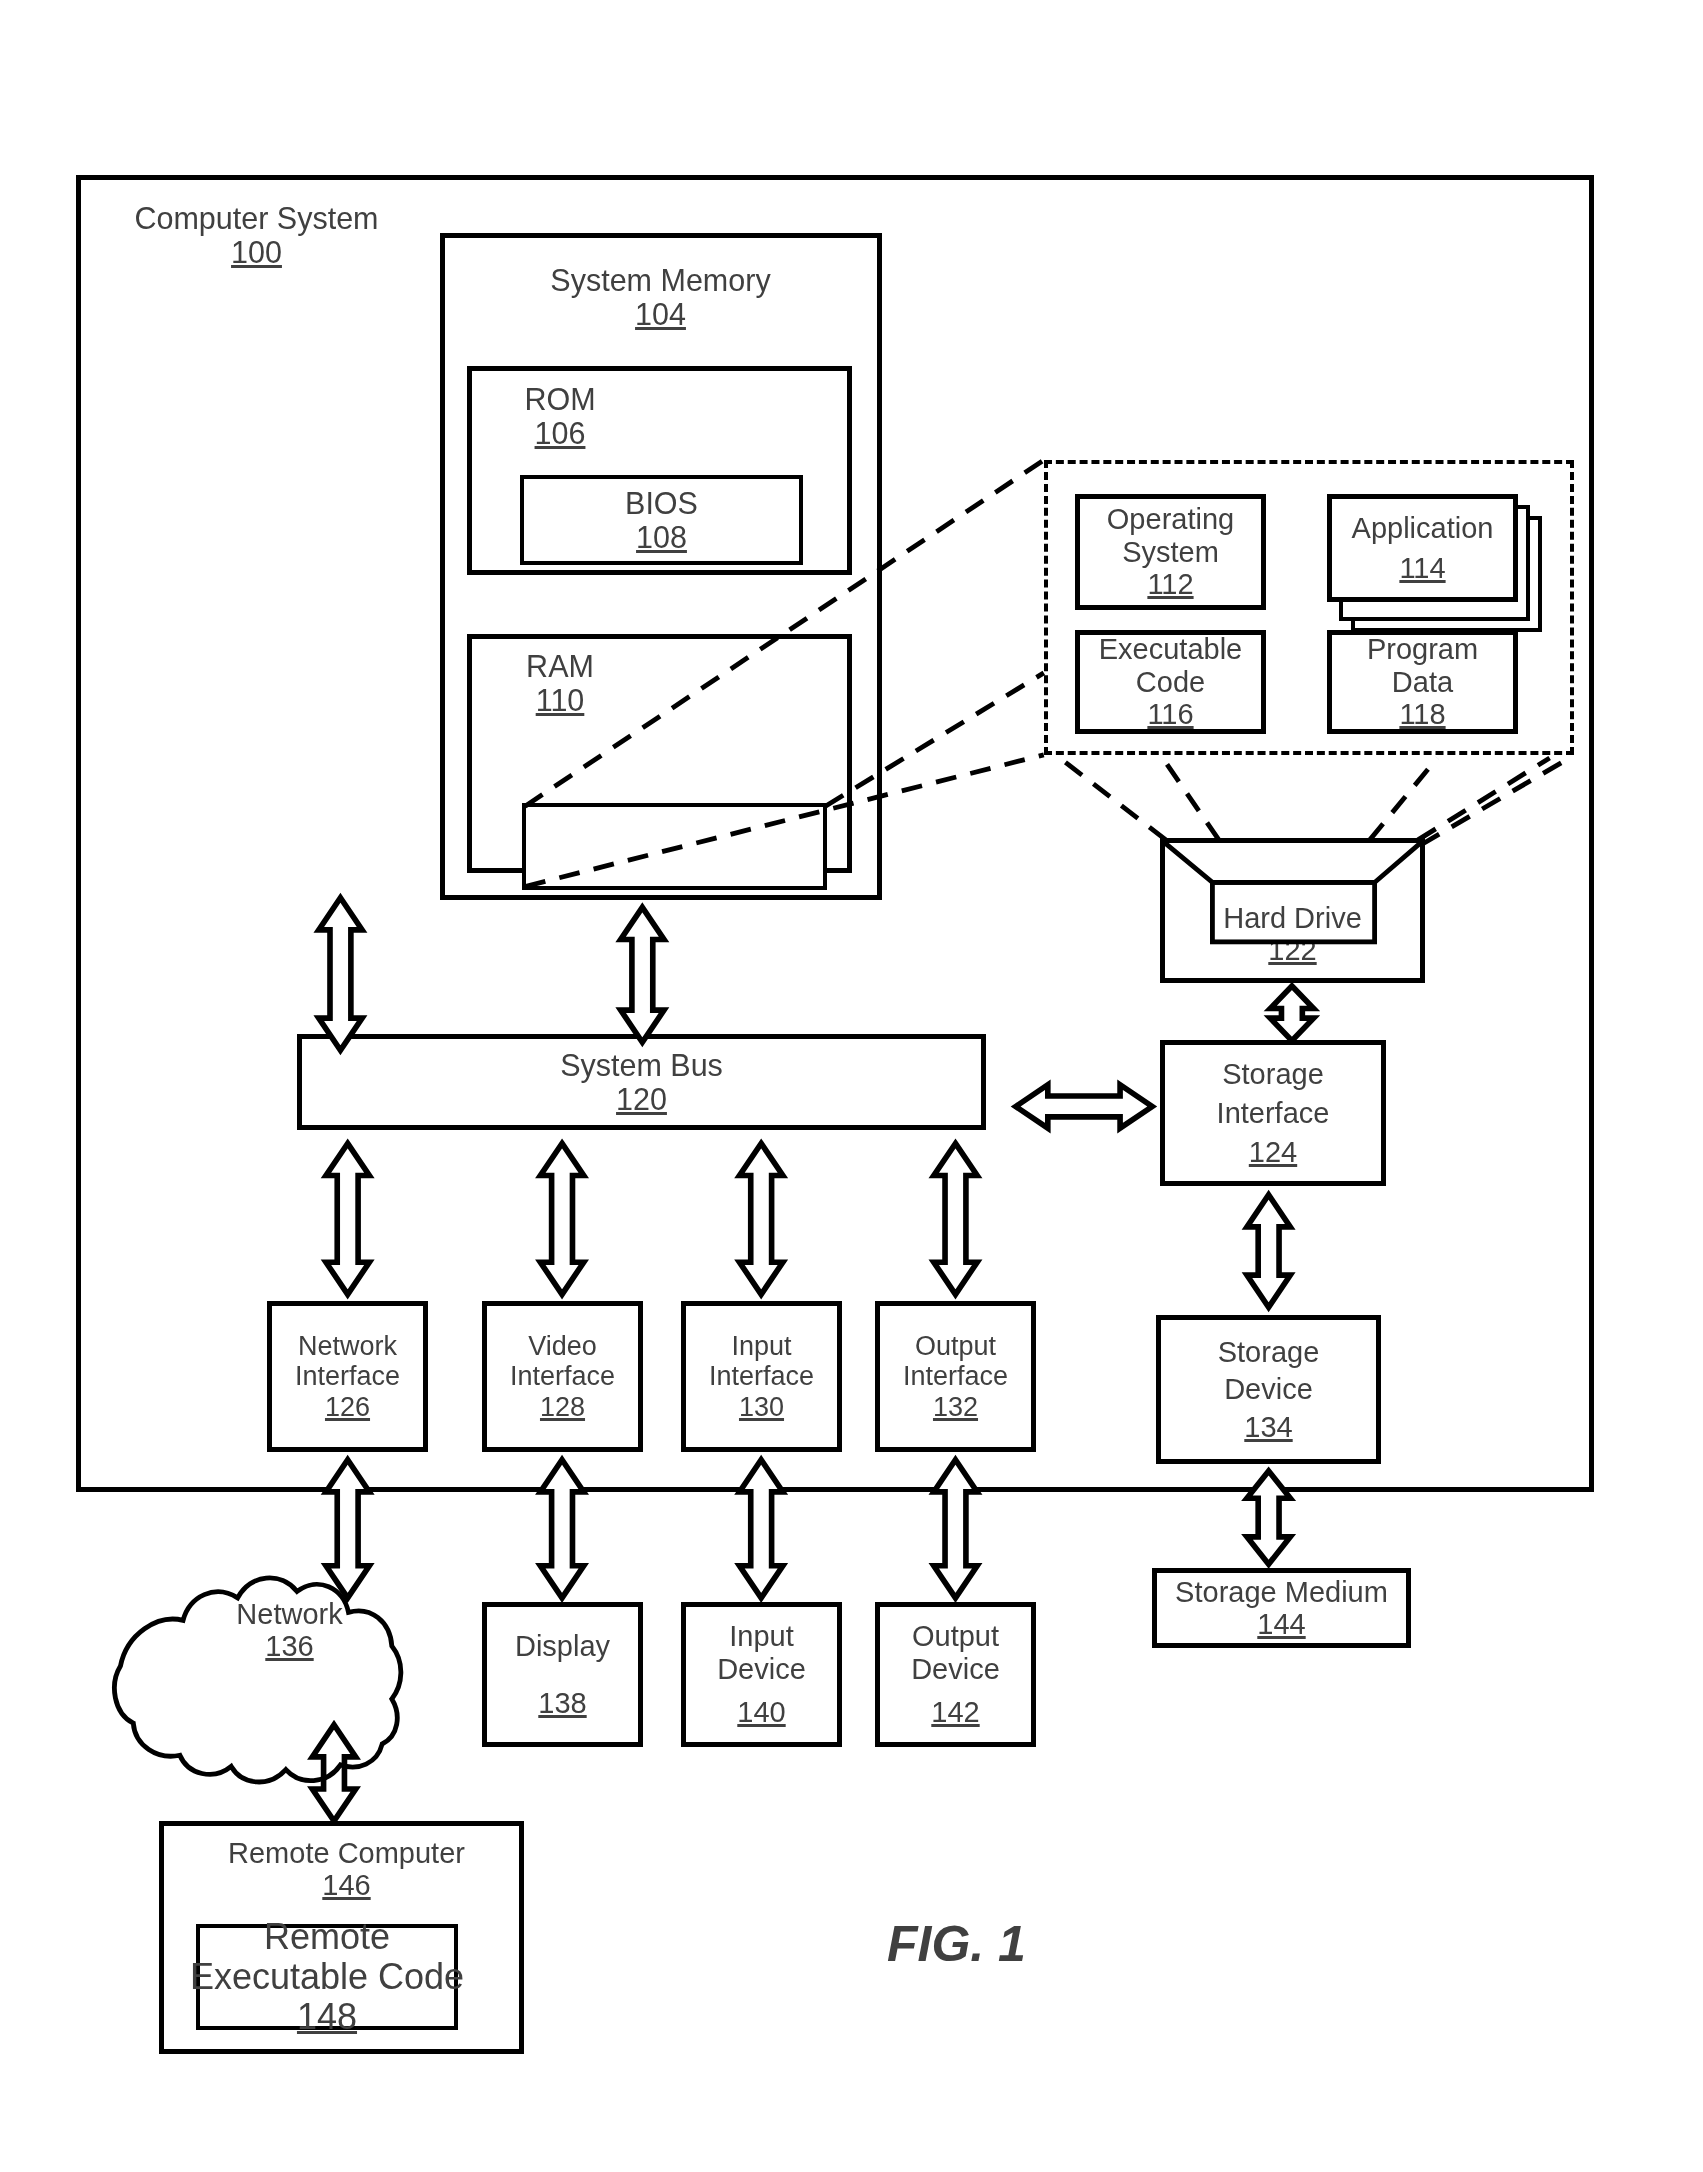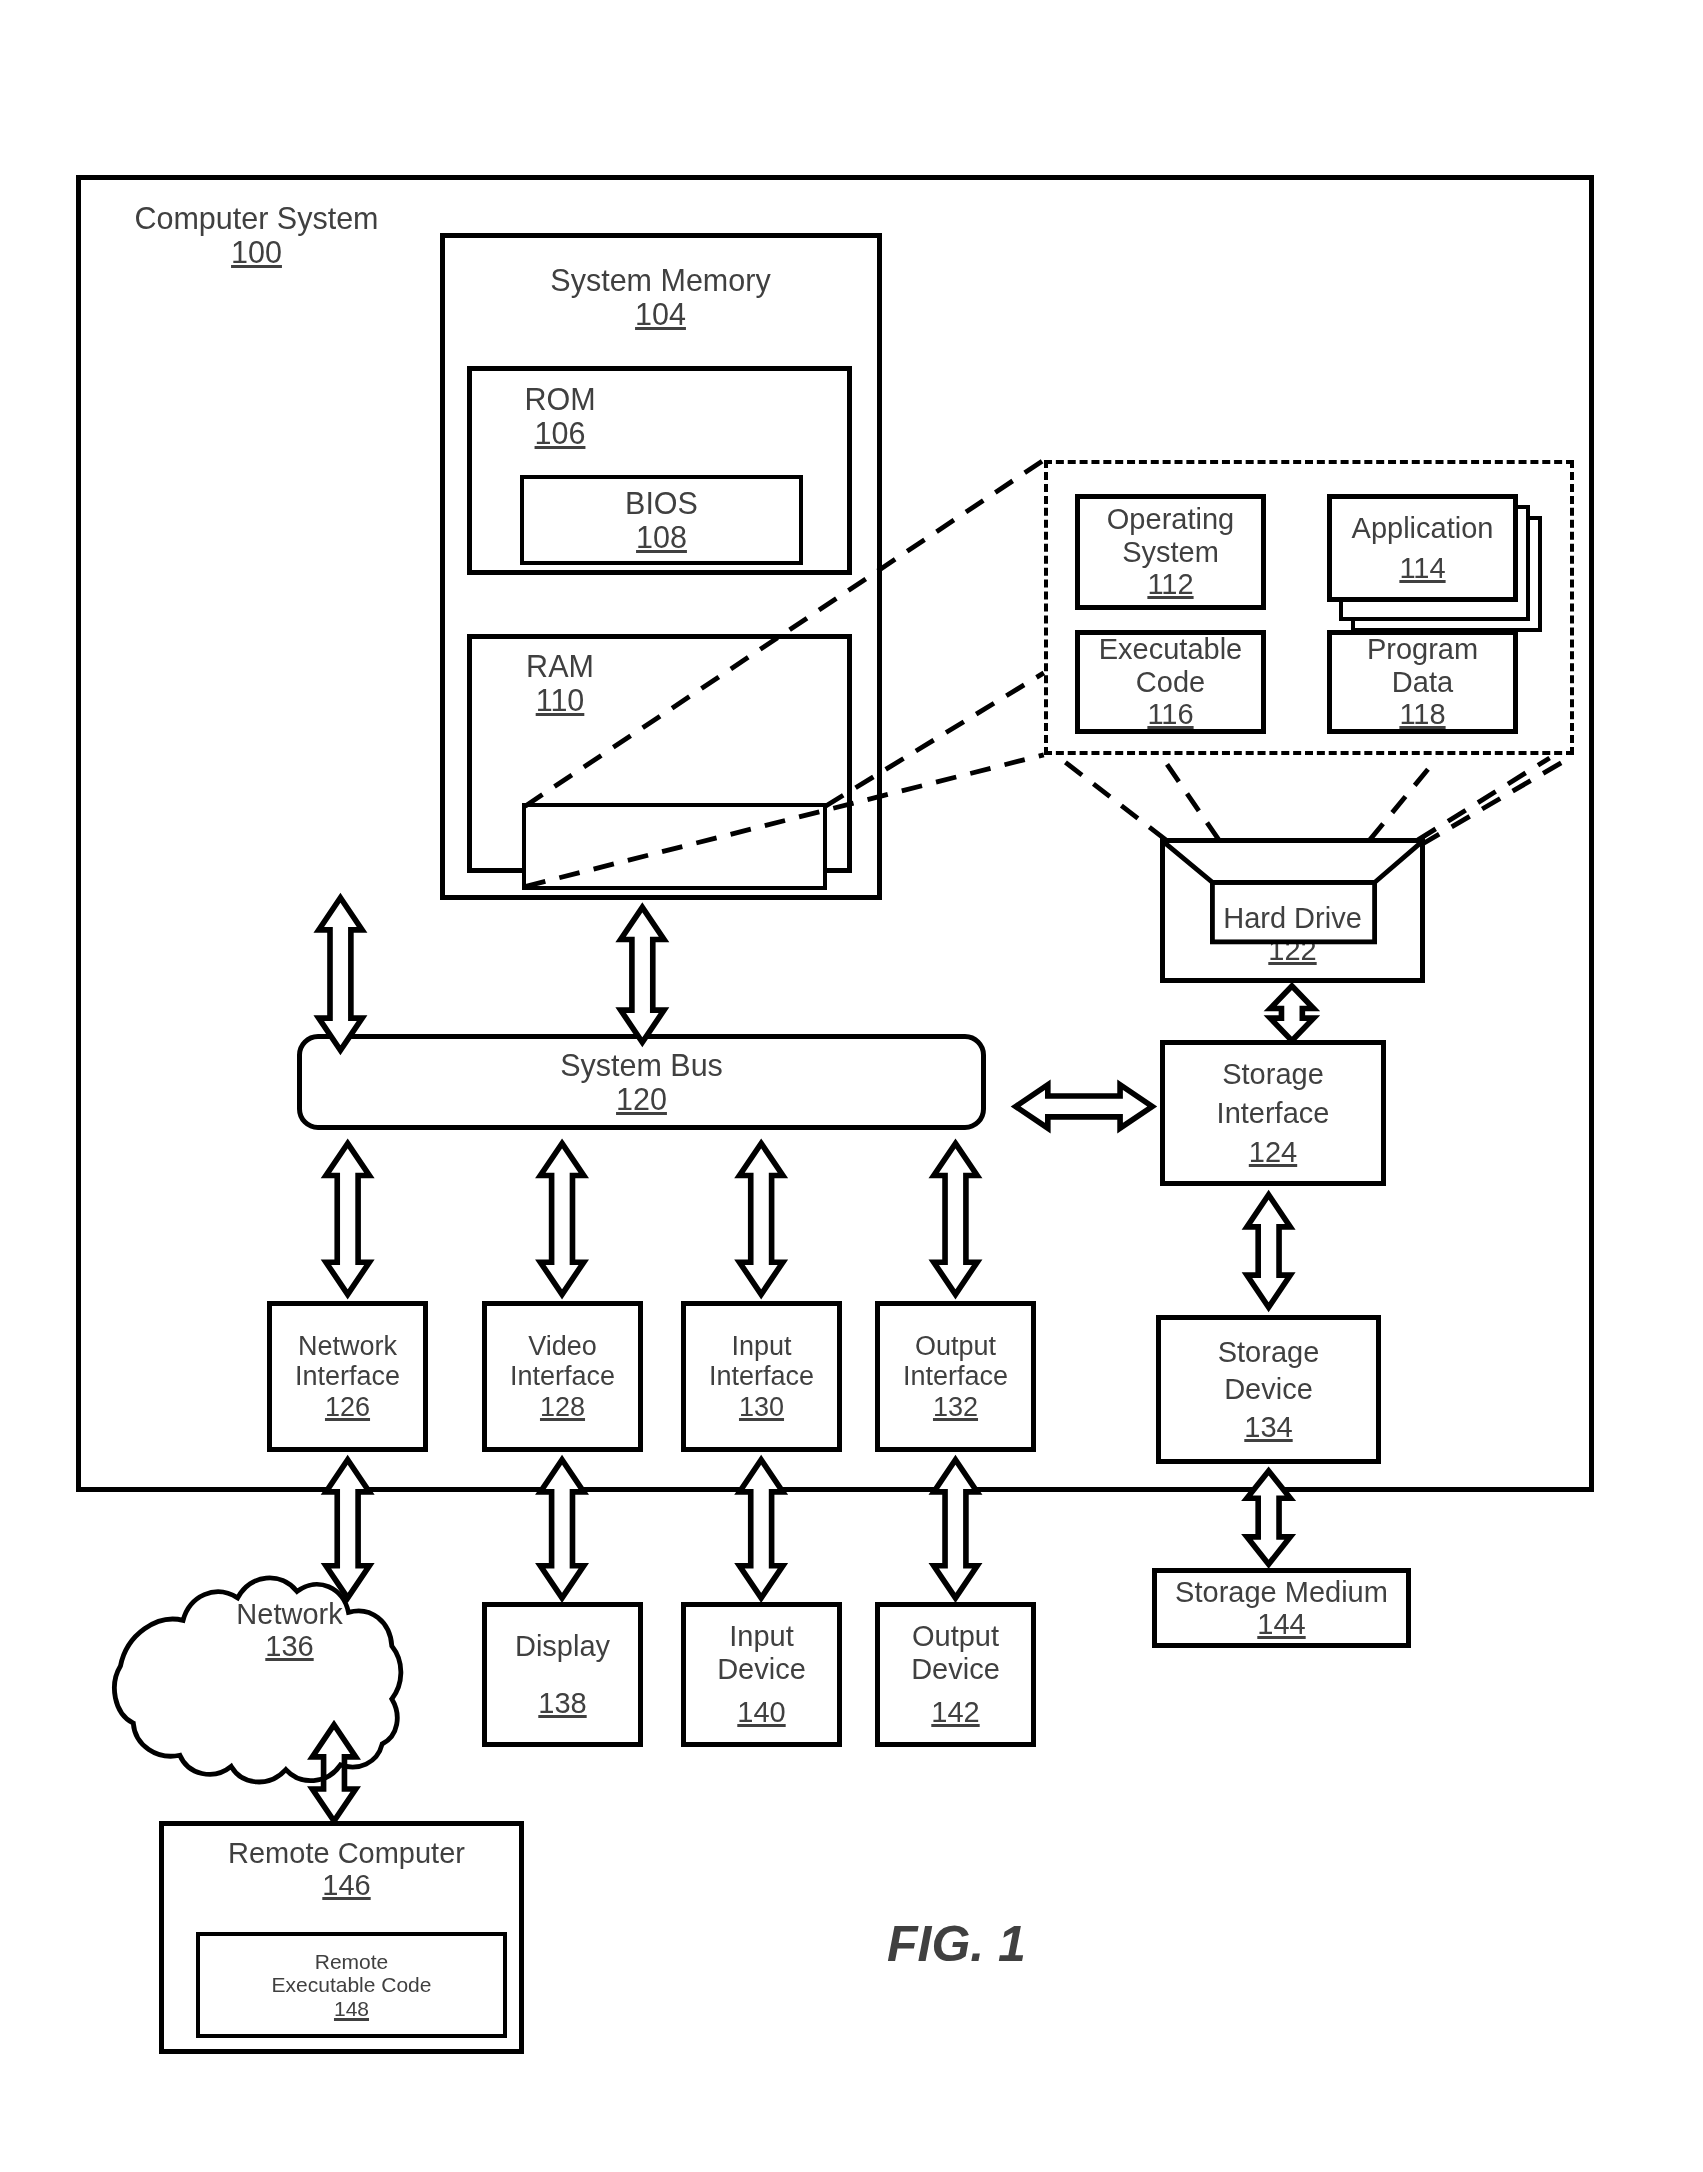--- a/index.html
+++ b/index.html
@@ -138,21 +138,21 @@
     <span class="lbl">Program</span>
     <span class="lbl">Data</span>
     <span class="num">118</span>
   </div>
 
   <div class="box" style="left:1160px; top:838px; width:265px; height:145px; justify-content:flex-end; padding-bottom:11.2px; border-width:5.6px; font-size:29px;">
     <span class="lbl">Hard Drive</span>
     <span class="num">122</span>
   </div>
 
-  <div class="box" style="left:297px; top:1034px; width:689px; height:96px; border-width:5.6px; font-size:30.5px;border-radius:21px;">
+  <div class="box" style="left:297px; top:1034px; width:689px; height:96px; border-width:5.6px; font-size:30.5px;">
     <span class="lbl">System Bus</span>
     <span class="num">120</span>
   </div>
 
   <div class="box" style="left:1160px; top:1040px; width:226px; height:146px; border-width:5.6px; font-size:29px; gap:6.4px;">
     <span class="lbl">Storage</span>
     <span class="lbl">Interface</span>
     <span class="num">124</span>
   </div>
 
@@ -206,21 +206,21 @@
   <div class="box" style="left:1152px; top:1568px; width:259px; height:80px; border-width:5.6px; font-size:29px;">
     <span class="lbl">Storage Medium</span>
     <span class="num">144</span>
   </div>
 
   <div class="box" style="left:159px; top:1821px; width:365px; height:233px; justify-content:flex-start; padding-top:17.7px; border-width:5.6px;"></div>
   <div class="ttl-abs" style="left:180px; top:1837px; width:333px; font-size:29px;">
     <span class="lbl">Remote Computer</span>
     <span class="num">146</span>
   </div>
-  <div class="box" style="left:196px; top:1924px; width:311px; height:106px; border-width:4.8px; font-size:21px;margin-top:8px;">
+  <div class="box" style="left:196px; top:1924px; width:262px; height:106px; border-width:4.8px; font-size:36px;">
     <span class="lbl">Remote</span>
     <span class="lbl">Executable Code</span>
     <span class="num">148</span>
   </div>
 
   <div class="figlabel" style="left:887px; top:1915px; font-size:50px;">FIG. 1</div>
 
   <svg id="overlay" viewBox="0 0 2121 2705" xmlns="http://www.w3.org/2000/svg">
     <defs>
       <style>

